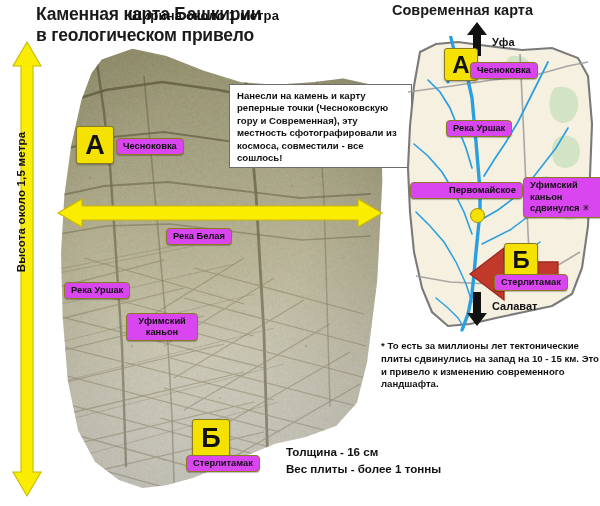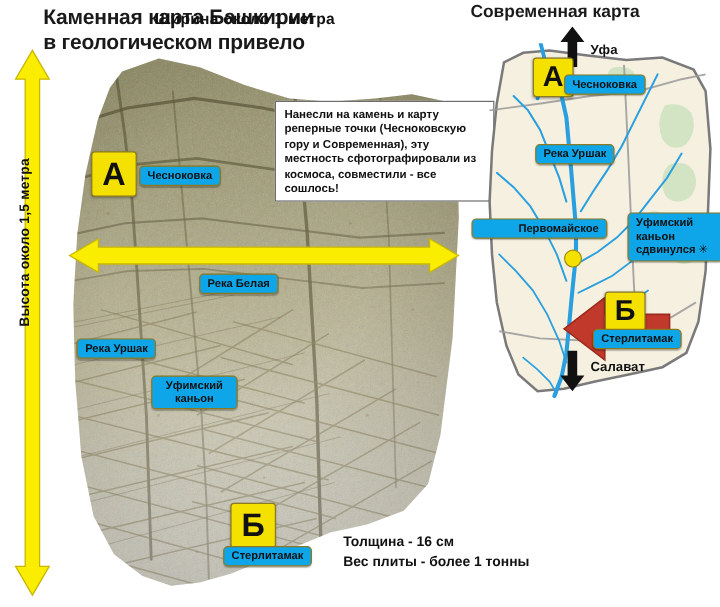--- a/index.html
+++ b/index.html
@@ -60,21 +60,21 @@
   .callout{
     position:absolute;left:229px;top:84px;width:183px;height:84px;
     background:#fff;border:1px solid #6d6d6d;
     padding:5px 6px 4px 7px;box-sizing:border-box;
     font-size:9.6px;font-weight:bold;color:#111;line-height:1.30;
   }
 
   
   .lbl{
     position:absolute;
-    background:#0ea5e9;
+    background:#d946ef;
     border:1.4px solid #8a7a22;
     border-radius:4px;
     color:#111;font-weight:bold;
     padding:2px 6px;
     font-size:9.3px;
     line-height:1.2;
     white-space:nowrap;
     box-shadow:0 1px 1px rgba(0,0,0,.25);
   }
   .lbl.multi{white-space:normal;text-align:center;}
@@ -267,31 +267,32 @@
   <svg style="position:absolute;left:466px;top:292px;width:22px;height:34px;" viewBox="0 0 22 34">
     <polygon points="11,34 21,21 15,21 15,0 7,0 7,21 1,21" fill="#111"></polygon>
   </svg>
   <div class="updot" style="left:492px;top:300px;">Салават</div>
 
   <div class="marker small" style="left:444px;top:48px;">А</div>
   <div class="lbl" style="left:470px;top:62px;">Чесноковка</div>
 
   <div class="lbl" style="left:446px;top:120px;">Река Уршак</div>
 
-  <div class="lbl" style="left:393px;top:182px;padding-left:38px;">Первомайское</div>
+  <div class="lbl" style="left:410px;top:182px;padding-left:38px;">Первомайское</div>
 
   <div class="lbl multi" style="left:523px;top:177px;width:66px;text-align:left;line-height:1.25;">
     <span>Уфимский</span><br>
     <span>каньон</span><br>
     <span>сдвинулся</span>
     <span>✳</span>
   </div>
 
   <div class="marker small" style="left:504px;top:243px;">Б</div>
   <div class="lbl" style="left:494px;top:274px;">Стерлитамак</div>
 
+  <div class="footnote">* То есть за миллионы лет тектонические плиты сдвинулись на запад на 10 - 15 км. Это и привело к изменению современного ландшафта.</div>
 
   <div class="specs">
     <span class="spec-line">Толщина - 16 см</span>
     <span class="spec-line">Вес плиты - более 1 тонны</span>
   </div>
 
 </div>
 
 </body></html>

